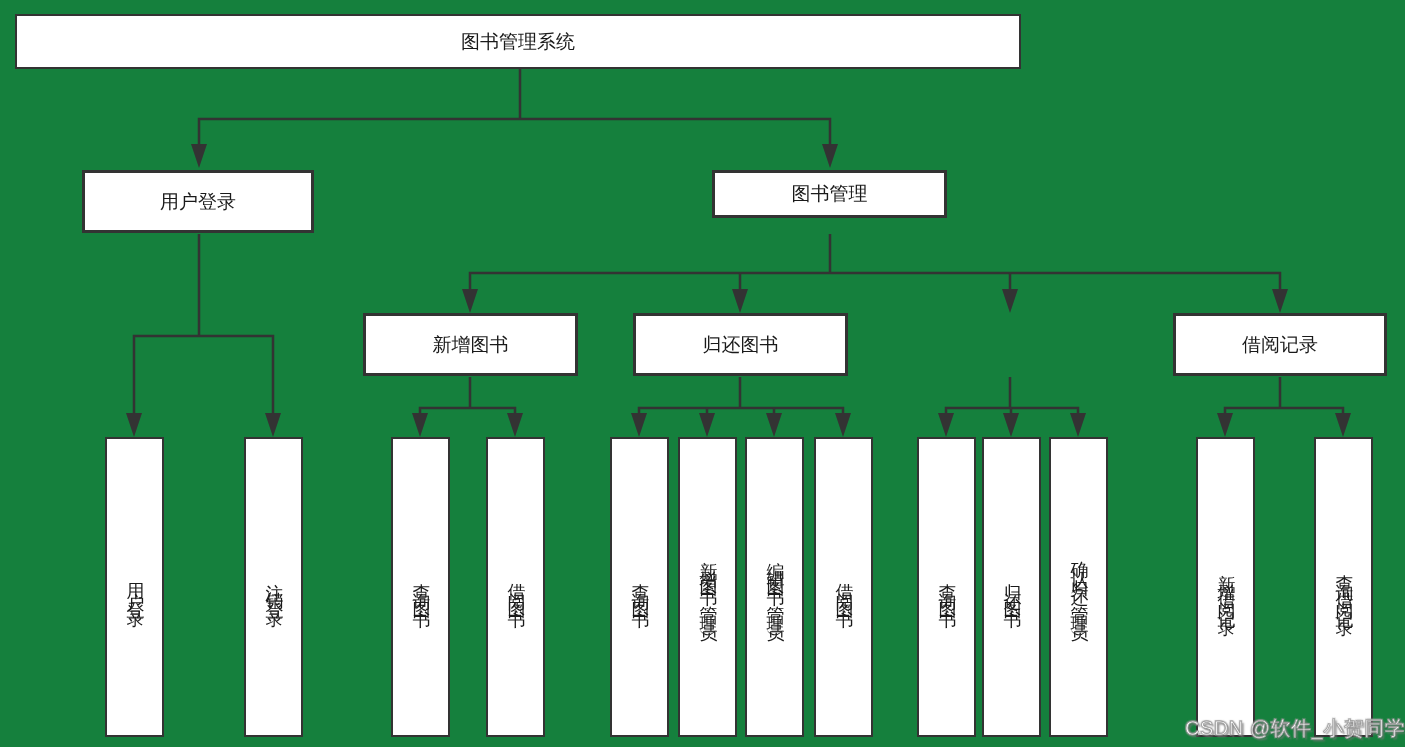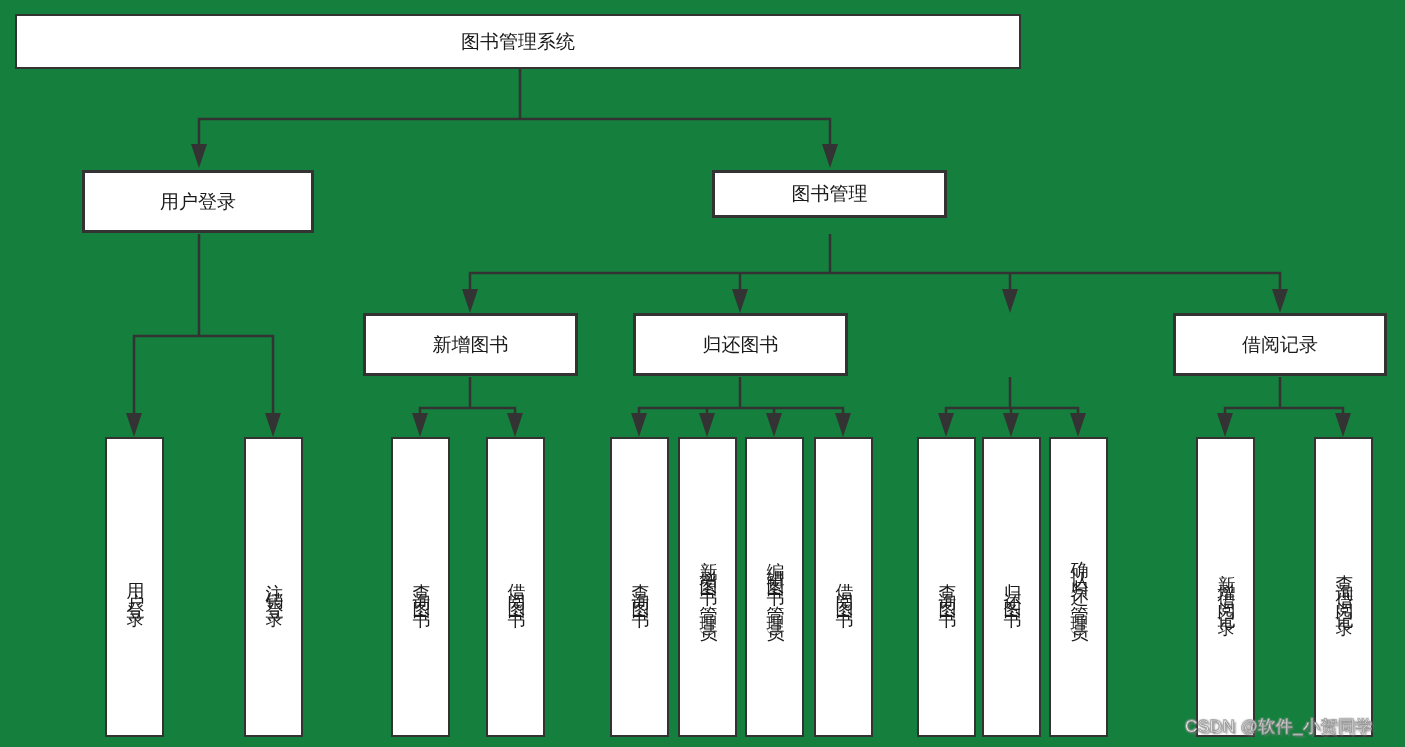--- a/index.html
+++ b/index.html
@@ -36,21 +36,21 @@
     position: absolute;
     left: 0; top: 0;
     width: 1405px; height: 747px;
     pointer-events: none;
   }
   .watermark {
     position: absolute;
     top: 715px;
     left: 1185px;
     width: 218px;
-    font-size: 17px;
+    font-size: 20px;
     letter-spacing: 0.5px;
     color: #ffffff;
     -webkit-text-stroke: 0.8px rgba(145,145,145,0.85);
     text-shadow:
       2px 2px 2px rgba(115,115,115,0.9),
       -1px -1px 1px rgba(160,160,160,0.5),
       1px -1px 1px rgba(160,160,160,0.4),
       -1px 1px 1px rgba(160,160,160,0.4);
     white-space: nowrap;
   }

